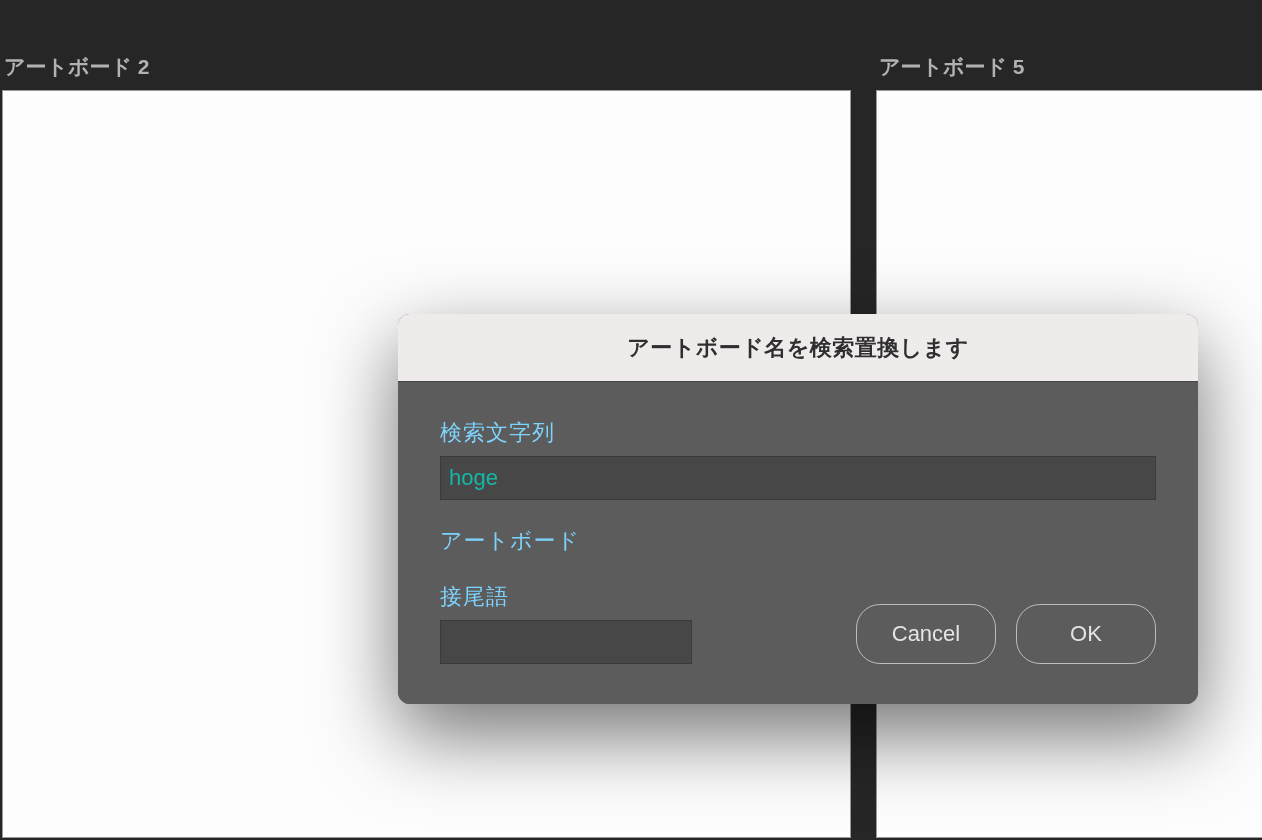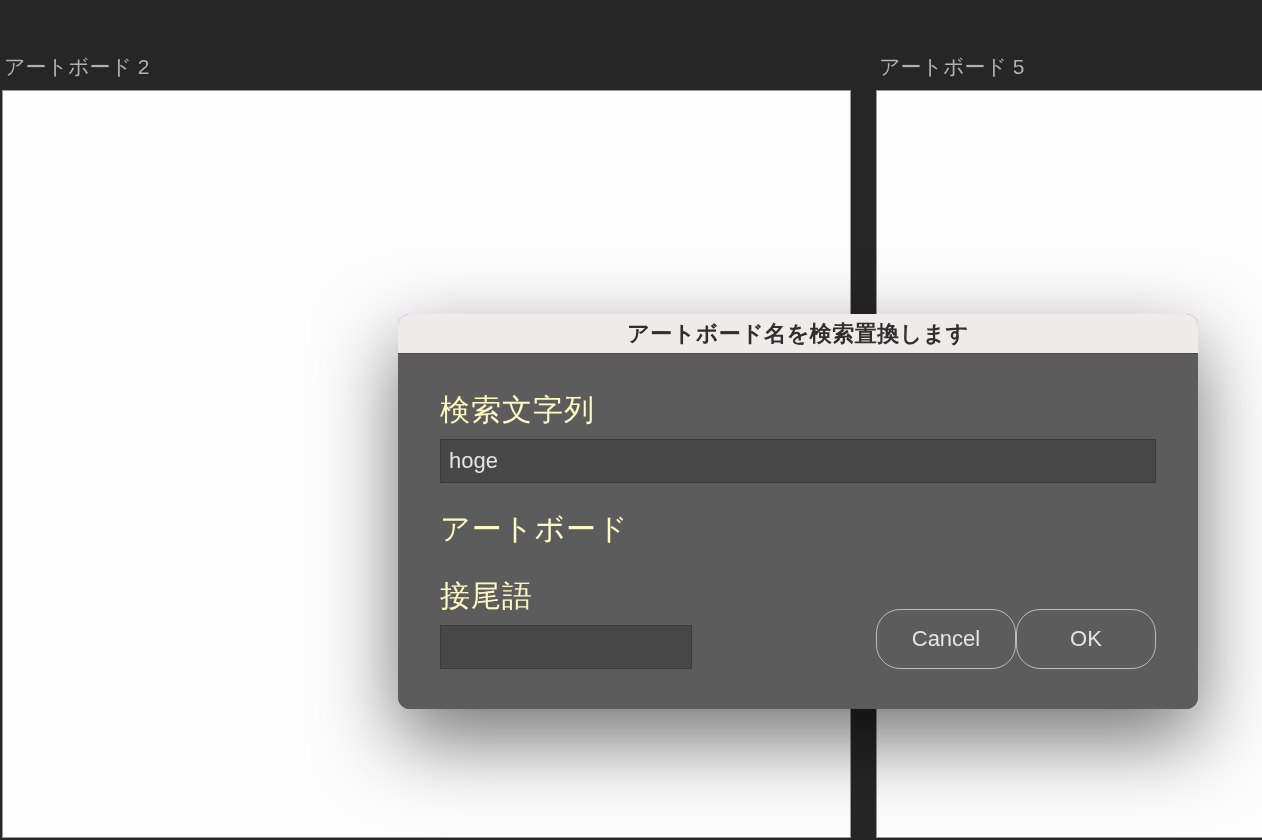--- a/index.html
+++ b/index.html
@@ -18,78 +18,79 @@
   }
   .artboard {
     position: absolute;
     background: #fdfdfd;
     border: 1px solid #9a9a9a;
   }
   .artboard-title {
     position: absolute;
     color: #b2b2b2;
     font-size: 21px;
-    font-weight: 400;
+    font-weight: 700;
     white-space: nowrap;
   }
   .artboard-1-title { left: 4px; top: 53px; }
   .artboard-1 { left: 2px; top: 90px; width: 849px; height: 748px; }
   .artboard-2-title { left: 879px; top: 53px; }
   .artboard-2 { left: 876px; top: 90px; width: 388px; height: 748px; }
 
   .dialog {
     position: absolute;
     left: 398px;
     top: 314px;
     width: 800px;
     border-radius: 12px;
     overflow: hidden;
     box-shadow: 0 30px 80px rgba(0,0,0,0.55);
     background: #5c5c5c;
   }
   .dialog-titlebar {
     background: #efebeb;
-    height: 40px;
+    height: 68px;
     display: flex;
     align-items: center;
     justify-content: center;
     border-bottom: 1px solid #474747;
   }
   .dialog-title {
     color: #2f2f2f;
     font-size: 22px;
     font-weight: 600;
     letter-spacing: 0.5px;
   }
   .dialog-body {
     padding: 36px 42px 40px 42px;
     background: #5c5c5c;
   }
   .form-row { margin-bottom: 26px; }
   .form-label {
-    color: #fef9c3;
-    font-size: 30px;
+    color: #7dd3fc;
+    font-size: 22px;
     font-weight: 400;
     display: block;
     margin-bottom: 8px;
     letter-spacing: 1px;
   }
   .text-input {
     width: 100%;
     height: 44px;
     background: #474747;
     border: 1px solid #3a3a3a;
-    color: #e5e5e5;
+    color: #14b8a6;
     font-size: 22px;
     padding: 0 8px;
     outline: none;
   }
   .bottom-row {
     display: flex;
     align-items: flex-end;
+    gap: 20px;
   }
   .suffix-group { flex: 0 0 auto; }
   .suffix-input { width: 252px; }
   .spacer { flex: 1 1 auto; }
   .btn {
     height: 60px;
     min-width: 140px;
     border-radius: 24px;
     background: transparent;
     border: 1.5px solid #bcbcbc;

